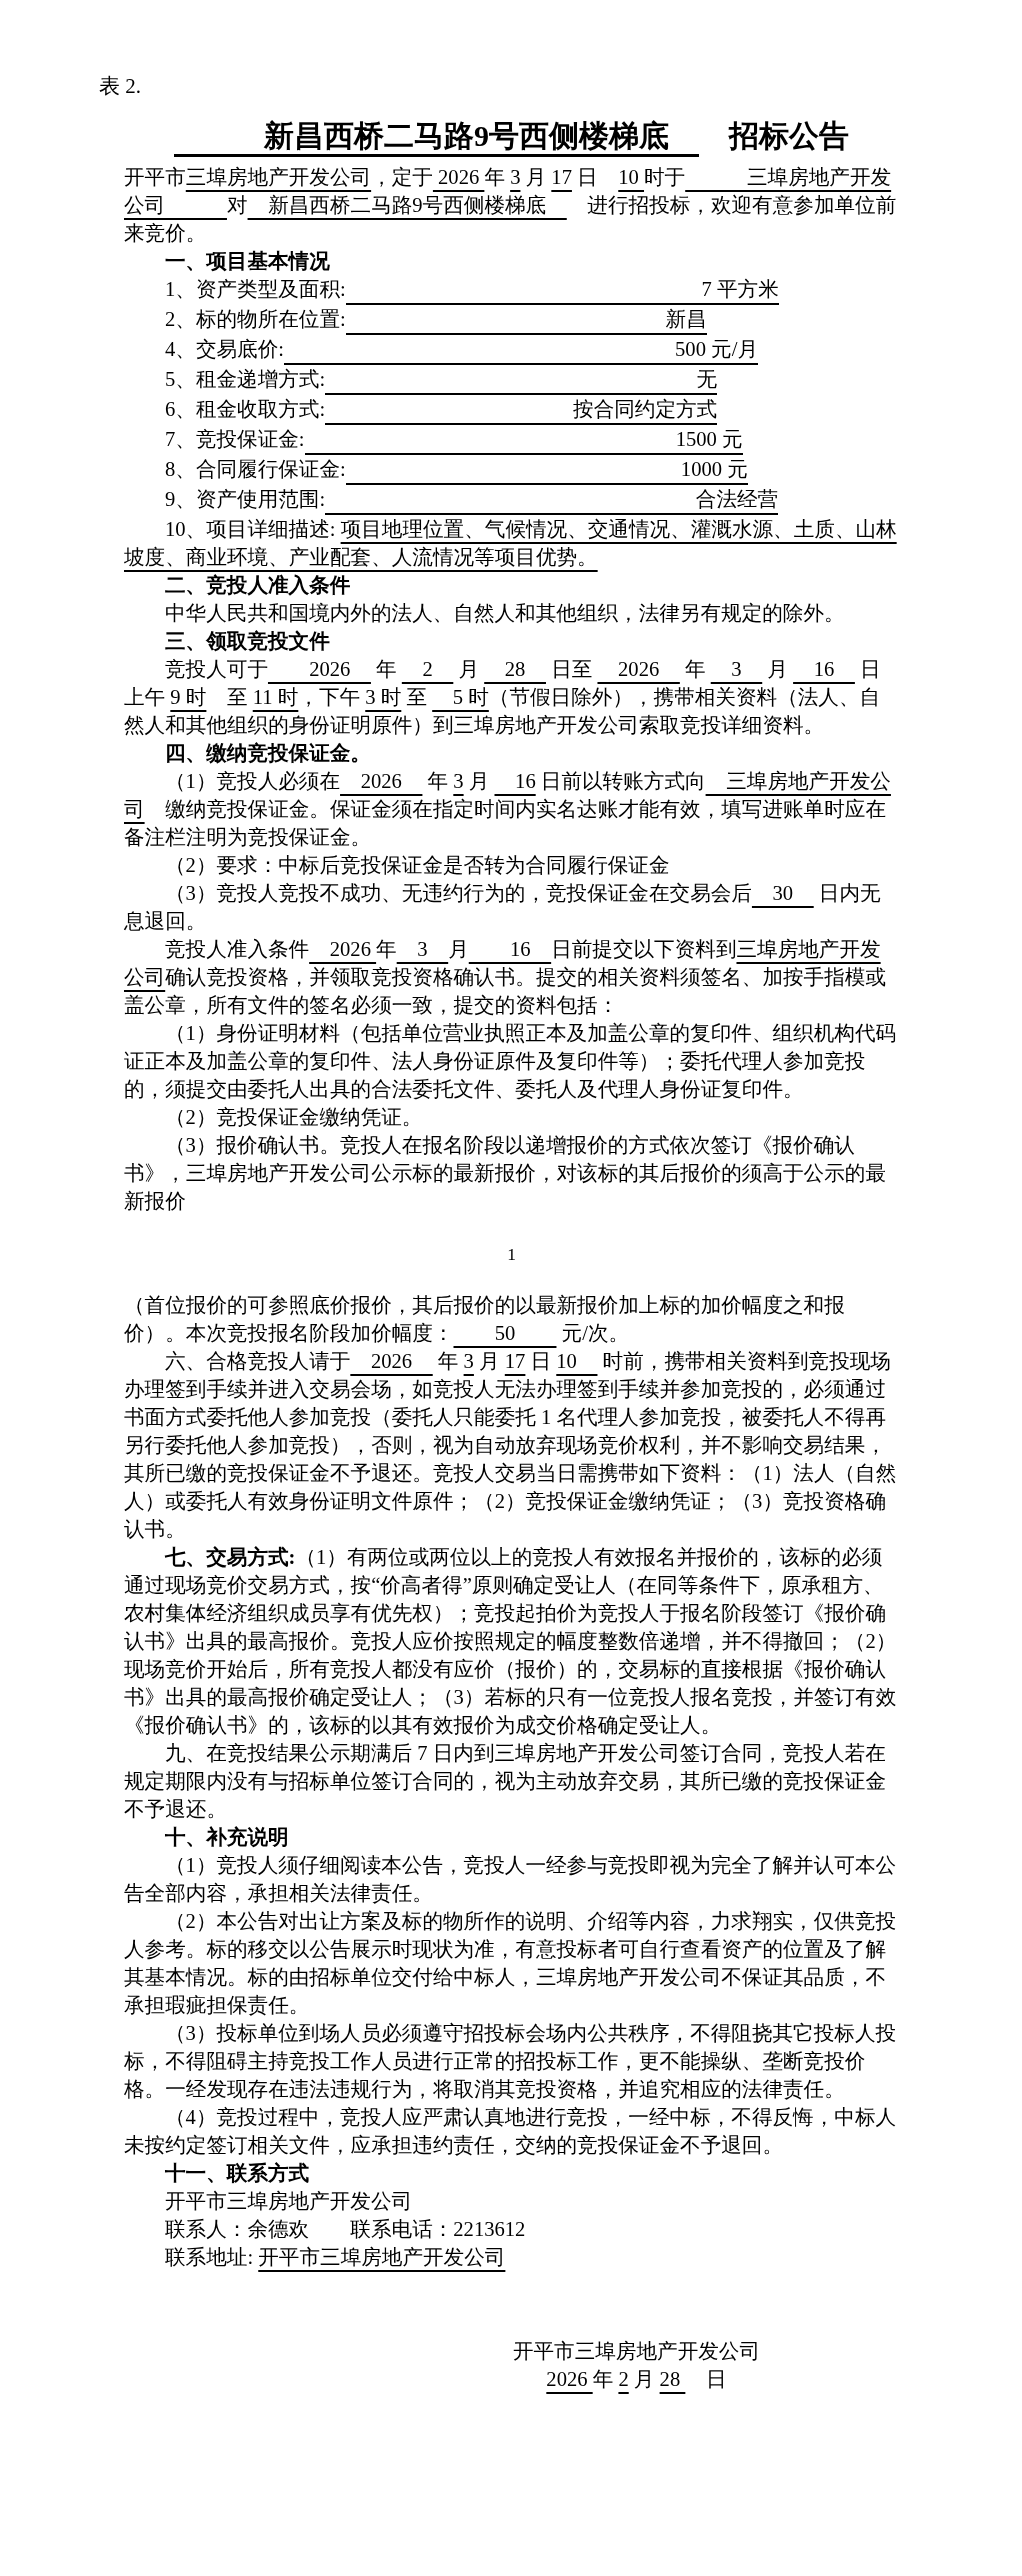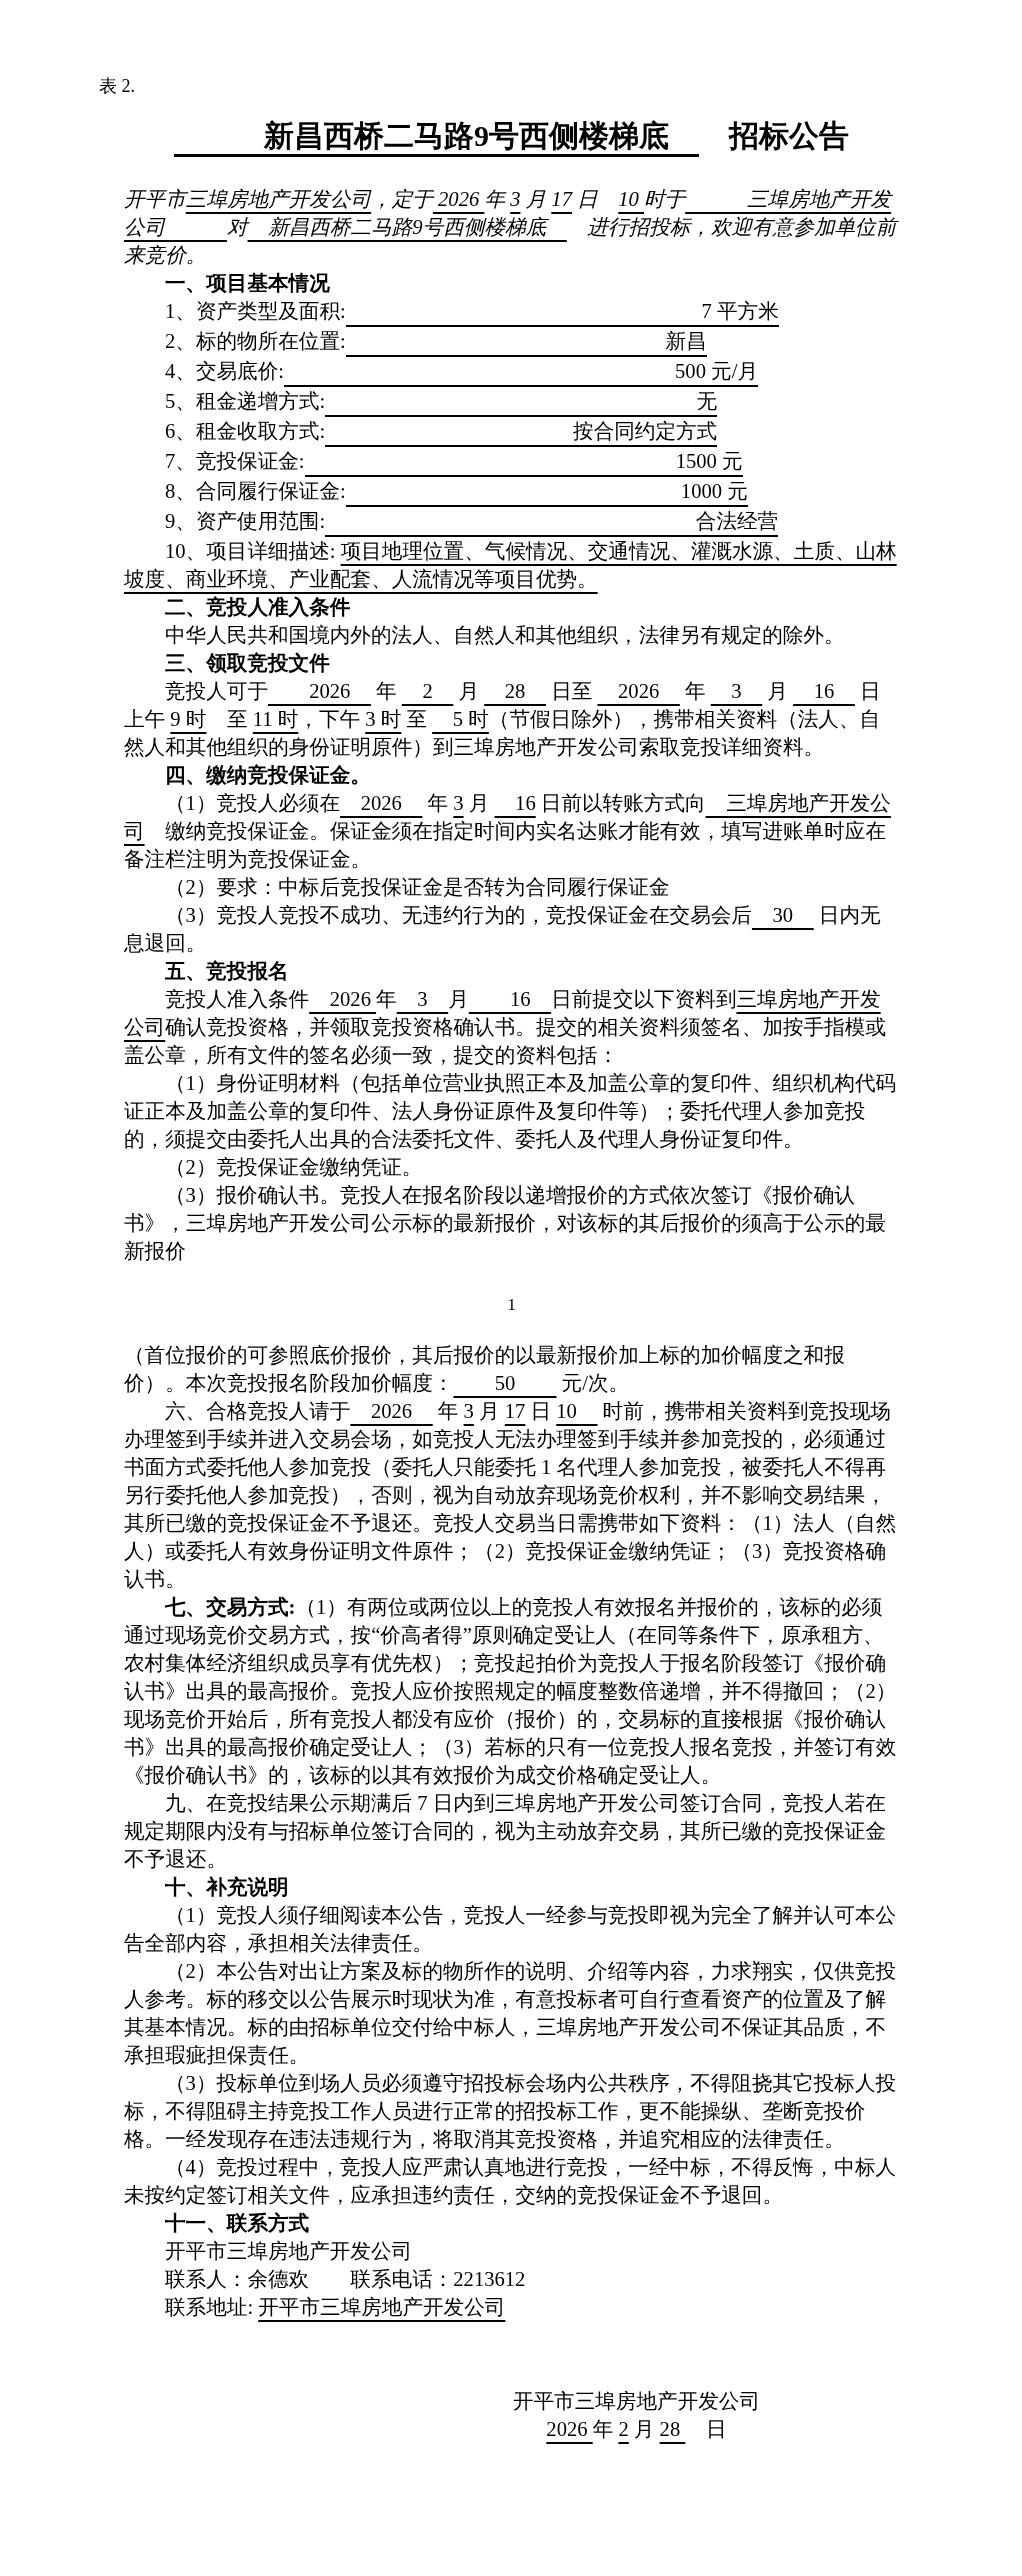--- a/index.html
+++ b/index.html
@@ -12,30 +12,30 @@
     color:#000;
     font-family:"Liberation Serif","DejaVu Serif",serif;
     font-size:20.6px;
     line-height:28px;
     overflow:hidden;
   }
   p{margin:0;padding:0;}
   .indent{text-indent:41px;}
   .b{font-weight:bold;}
   .u{text-decoration:underline;text-decoration-thickness:2.1px;text-underline-offset:6.2px;}
-  .table-label{font-size:18px;margin-left:-25px;}
+  .table-label{font-size:21px;margin-left:-25px;}
   .doc-title{
     text-align:center;
     font-size:30px;
     font-weight:bold;
     line-height:40px;
     margin-top:16px;
   }
   .doc-title .u{text-decoration-thickness:3.1px;text-underline-offset:8.2px;}
-  .intro{margin-top:29px;font-style:italic;}
+  .intro{margin-top:7px;}
   .heading{font-weight:bold;}
   .blank{
     display:inline-block;
     border-bottom:2.1px solid #000;
     text-align:right;
     text-indent:0;
   }
   .bw1{width:433px}.bw2{width:361px}.bw3{width:420px}
   .bw4{width:474px}.bw5{width:392px}.bw6{width:392px}
   .bw7{width:438px}.bw8{width:402px}.bw9{width:453px}
@@ -82,21 +82,20 @@
   <p class="indent">中华人民共和国境内外的法人、自然人和其他组织，法律另有规定的除外。</p>
 
   <p class="heading indent">三、领取竞投文件</p>
   <p class="indent"><span>竞投人可于</span><span class="u">　　2026　</span><span> 年 </span><span class="u">　2　</span><span> 月 </span><span class="u">　28　</span><span> 日至 </span><span class="u">　2026　</span><span> 年 </span><span class="u">　3　</span><span> 月 </span><span class="u">　16　</span><span> 日上午 </span><span class="u">9 时</span><span>　至 </span><span class="u">11 时</span><span>，下午 </span><span class="u">3 时</span><span> 至 </span><span class="u">　5 时</span><span>（节假日除外），携带相关资料（法人、自然人和其他组织的身份证明原件）到三埠房地产开发公司索取竞投详细资料。</span></p>
 
   <p class="heading indent">四、缴纳竞投保证金。</p>
   <p class="indent"><span>（1）竞投人必须在</span><span class="u">　2026　</span><span> 年 </span><span class="u">3</span><span> 月 </span><span class="u">　16</span><span> 日前以转账方式向</span><span class="u">　三埠房地产开发公司</span><span>　缴纳竞投保证金。保证金须在指定时间内实名达账才能有效，填写进账单时应在备注栏注明为竞投保证金。</span></p>
   <p class="indent">（2）要求：中标后竞投保证金是否转为合同履行保证金</p>
   <p class="indent"><span>（3）竞投人竞投不成功、无违约行为的，竞投保证金在交易会后</span><span class="u">　30　</span><span> 日内无息退回。</span></p>
 
-  <p class="heading indent">五、竞投报名</p>
   <p class="indent"><span>竞投人准入条件</span><span class="u">　2026 </span><span>年</span><span class="u">　3　</span><span>月</span><span class="u">　　16　</span><span>日前提交以下资料到</span><span class="u">三埠房地产开发公司</span><span>确认竞投资格，并领取竞投资格确认书。提交的相关资料须签名、加按手指模或盖公章，所有文件的签名必须一致，提交的资料包括：</span></p>
   <p class="indent">（1）身份证明材料（包括单位营业执照正本及加盖公章的复印件、组织机构代码证正本及加盖公章的复印件、法人身份证原件及复印件等）；委托代理人参加竞投的，须提交由委托人出具的合法委托文件、委托人及代理人身份证复印件。</p>
   <p class="indent">（2）竞投保证金缴纳凭证。</p>
   <p class="indent">（3）报价确认书。竞投人在报名阶段以递增报价的方式依次签订《报价确认书》，三埠房地产开发公司公示标的最新报价，对该标的其后报价的须高于公示的最新报价</p>
 
   <p class="pagenum">1</p>
 
   <p><span>（首位报价的可参照底价报价，其后报价的以最新报价加上标的加价幅度之和报价）。本次竞投报名阶段加价幅度：</span><span class="u">　　50　　</span><span> 元/次。</span></p>
 
   <p class="indent"><span>六、合格竞投人请于</span><span class="u">　2026　</span><span> 年 </span><span class="u">3</span><span> 月 </span><span class="u">17</span><span> 日 </span><span class="u">10　</span><span> 时前，携带相关资料到竞投现场办理签到手续并进入交易会场，如竞投人无法办理签到手续并参加竞投的，必须通过书面方式委托他人参加竞投（委托人只能委托 1 名代理人参加竞投，被委托人不得再另行委托他人参加竞投），否则，视为自动放弃现场竞价权利，并不影响交易结果，其所已缴的竞投保证金不予退还。竞投人交易当日需携带如下资料：（1）法人（自然人）或委托人有效身份证明文件原件；（2）竞投保证金缴纳凭证；（3）竞投资格确认书。</span></p>

